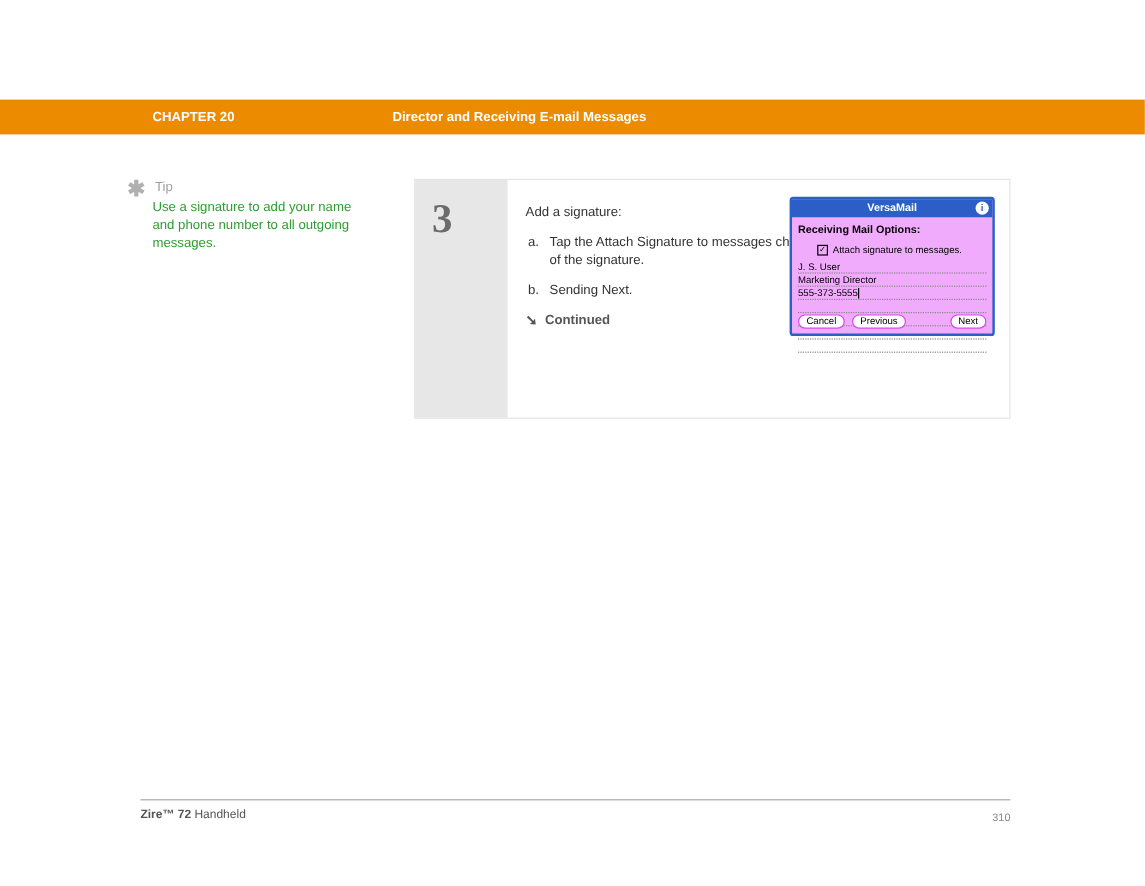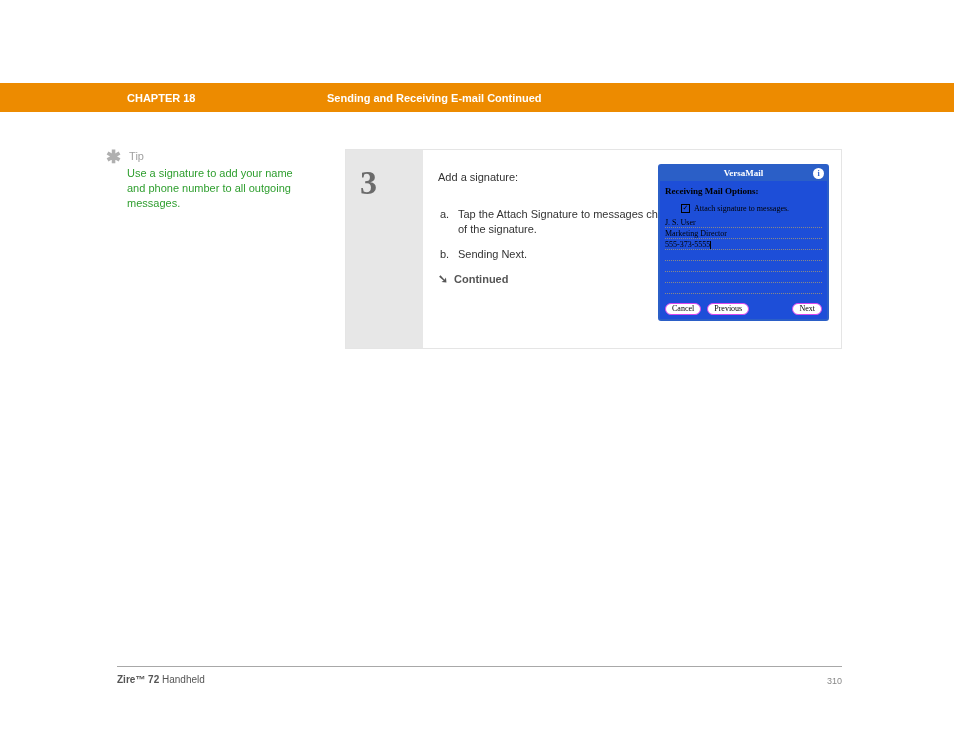--- a/index.html
+++ b/index.html
@@ -82,21 +82,21 @@
     font-family: Georgia, 'Times New Roman', serif;
   }
   .step-content {
     flex: 1;
     padding: 20px 10px 10px 15px;
     font-size: 11px;
     color: #333;
     line-height: 15px;
     position: relative;
   }
-  .step-title { margin-bottom: 22px; }
+  .step-title { margin-bottom: 10px; }
   .step-list { margin-left: 2px; }
   .step-list-item { display: flex; margin-bottom: 10px; }
   .step-list-letter { width: 18px; flex-shrink: 0; }
   .step-list-text { flex: 1; padding-right: 10px; }
   .continued-row {
     display: flex;
     align-items: center;
     gap: 6px;
     font-weight: bold;
     color: #555;
@@ -104,25 +104,25 @@
   }
   .arrow-icon {
     font-size: 12px;
     color: #555;
   }
   .device-screenshot {
     position: absolute;
     right: 12px;
     top: 14px;
     width: 171px;
-    height: 157px;
+    height: 116px;
     border: 2px solid #2b5fc7;
     border-radius: 3px;
-    background: #1d4ed8;
-    font-family: Liberation Serif, serif;
+    background: #f0abfc;
+    font-family: Liberation Sans, sans-serif;
   }
   .device-title {
     height: 15px;
     background: #2b5fc7;
     color: #fff;
     font-size: 9px;
     font-weight: bold;
     text-align: center;
     line-height: 15px;
     position: relative;
@@ -227,22 +227,22 @@
     right: 112px;
     top: 676px;
     font-size: 9px;
     color: #888;
   }
 </style>
 </head>
 <body>
 
 <div class="header-bar">
-  <span class="header-chapter">CHAPTER 18</span>
-  <span class="header-topic">Sending and Receiving E-mail Continued</span>
+  <span class="header-chapter">CHAPTER 20</span>
+  <span class="header-topic">Director and Receiving E-mail Messages</span>
 </div>
 
 <div class="tip-block">
   <div class="tip-row">
     <span class="tip-ast">✱</span>
     <span class="tip-label">Tip</span>
   </div>
   <div class="tip-text">Use a signature to add your name and phone number to all outgoing messages.</div>
 </div>
 

